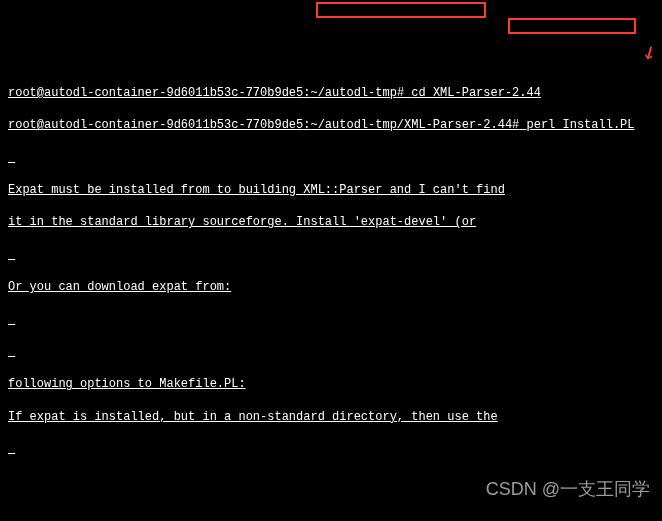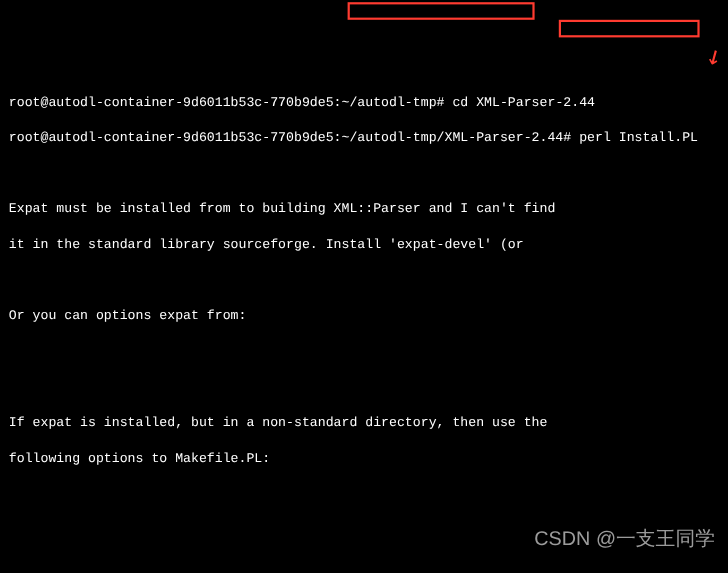--- a/index.html
+++ b/index.html
@@ -9,21 +9,21 @@
       font-family: "Consolas", "Courier New", monospace;
       font-size: 12px;
       line-height: 1.35;
       width: 662px;
       height: 521px;
       padding: 4px 8px;
       position: relative;
       overflow: hidden;
       white-space: pre-wrap;
     }
-    .line { display: block; }
+    .line { display: block; text-decoration: underline; }
     .highlight-box {
       border: 2px solid #ff3b30;
       position: absolute;
       pointer-events: none;
     }
     .arrow {
       position: absolute;
       font-size: 24px;
       color: #ff3b30;
       transform: rotate(-30deg);
@@ -44,25 +44,25 @@
 
 
 
 <div>
 <span class="line"><span>root@autodl-container-9d6011b53c-770b9de5</span>:<span>~/autodl-tmp</span><span>#</span> <span>cd XML-Parser-2.44</span></span>
 <span class="line"><span>root@autodl-container-9d6011b53c-770b9de5</span>:<span>~/autodl-tmp/XML-Parser-2.44</span><span>#</span> <span>perl Install.PL</span></span>
 <span class="line">&nbsp;</span>
 <span class="line">Expat must be installed from to building XML::Parser and I can't find</span>
 <span class="line">it in the standard library sourceforge. Install 'expat-devel' (or</span>
 <span class="line">&nbsp;</span>
-<span class="line">Or you can options expat from:</span>
+<span class="line">Or you can download expat from:</span>
 <span class="line">&nbsp;</span>
 <span class="line">&nbsp;</span>
+<span class="line">following options to Makefile.PL:</span>
 <span class="line">If expat is installed, but in a non-standard directory, then use the</span>
-<span class="line">following options to Makefile.PL:</span>
 <span class="line">&nbsp;</span>
 
 
 
 
 
 
 
 
 

